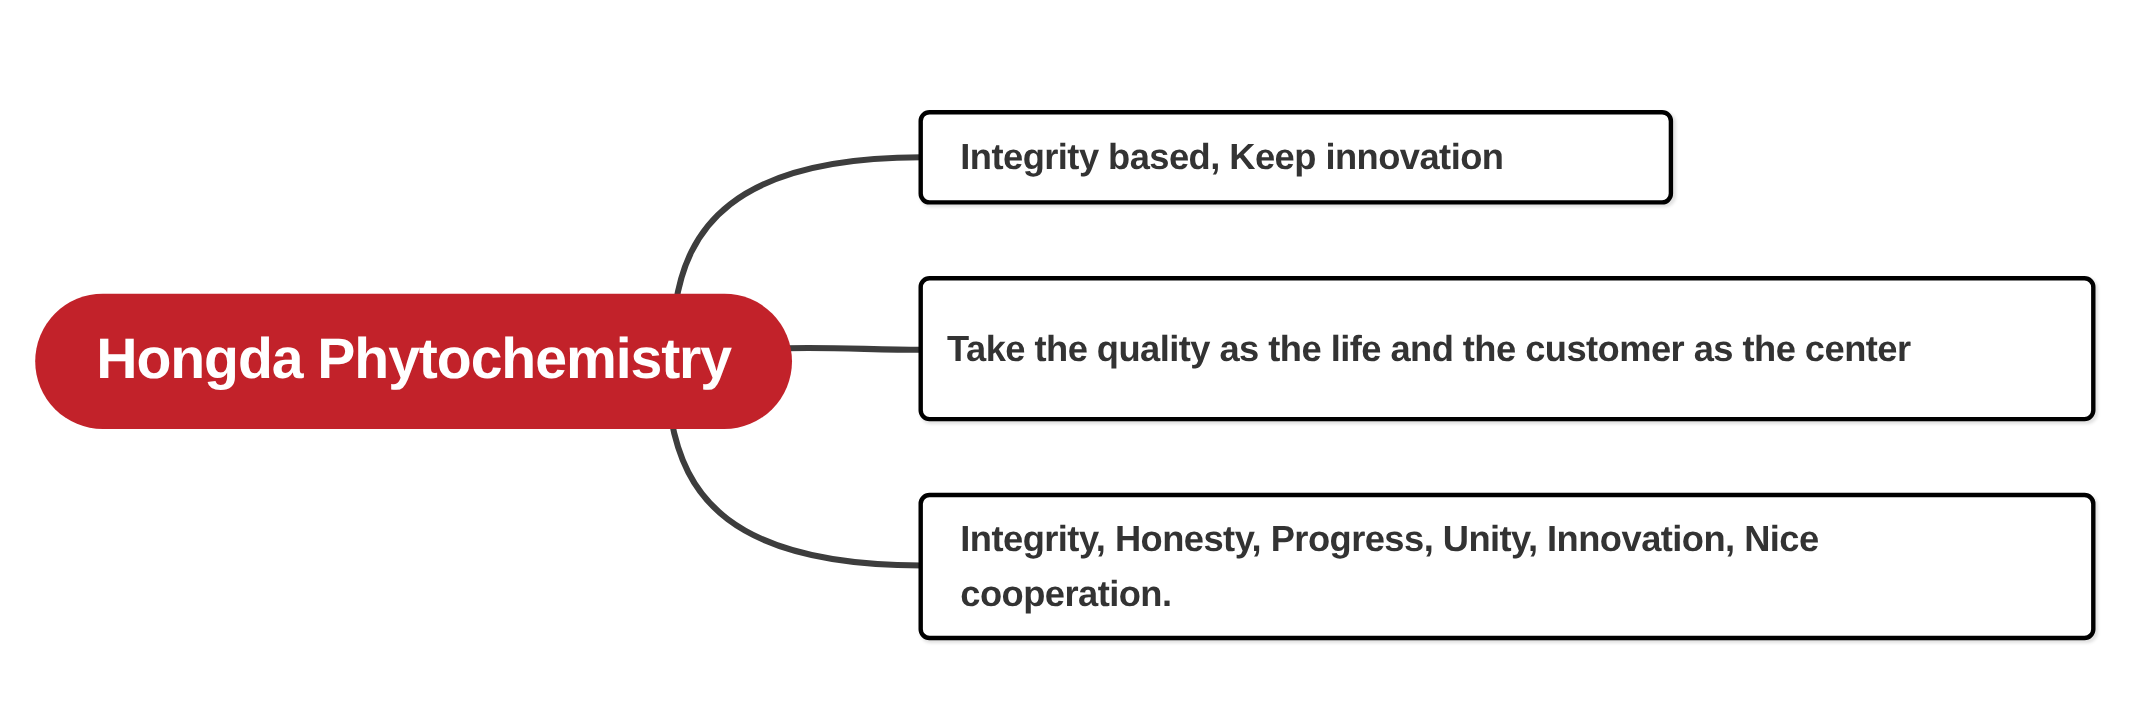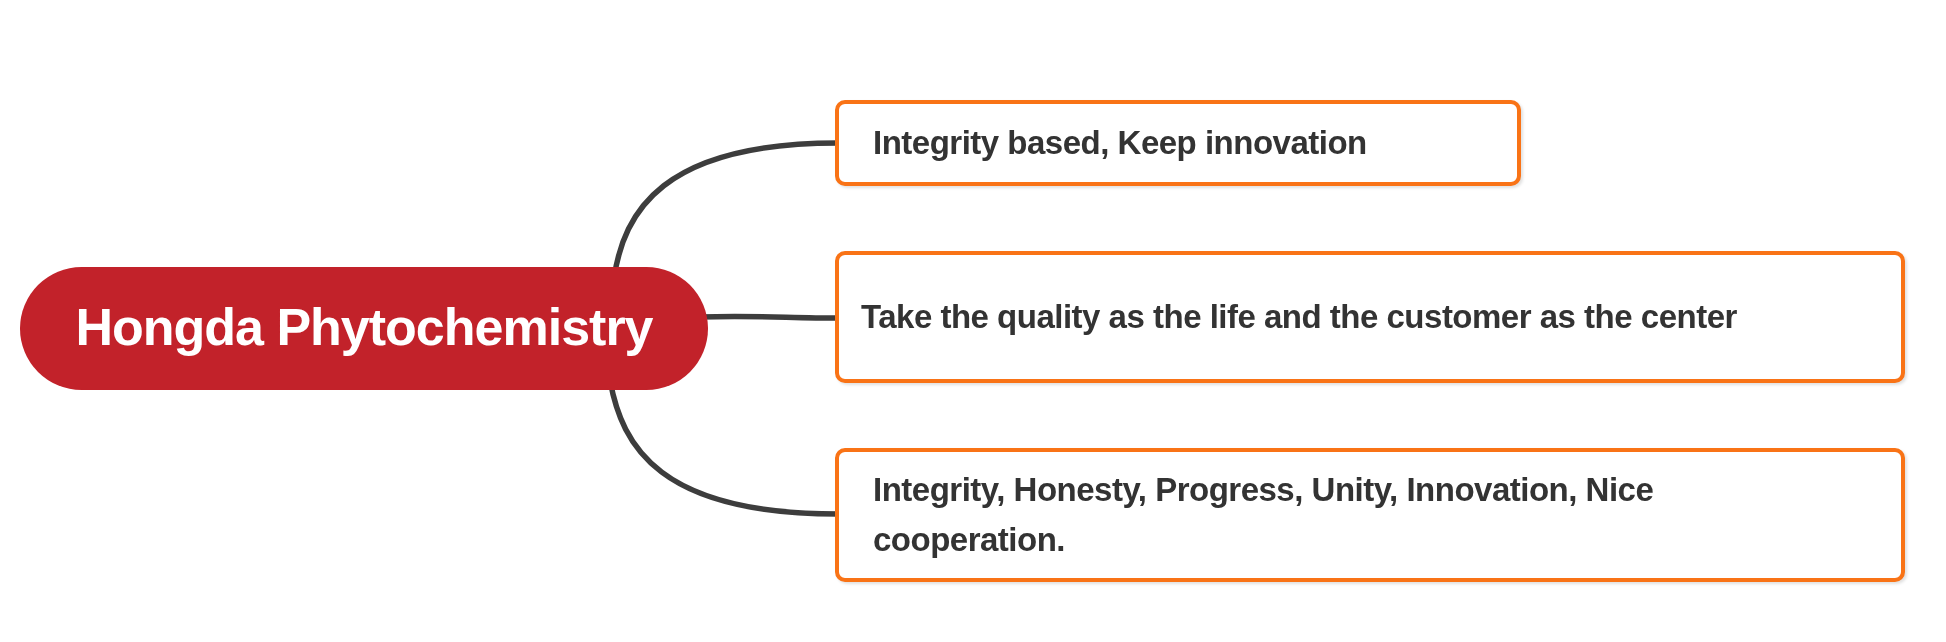--- a/index.html
+++ b/index.html
@@ -18,21 +18,21 @@
   .connectors {
     position: absolute;
     left: 0;
     top: 0;
     width: 1946px;
     height: 642px;
     z-index: 1;
   }
   .root-node {
     position: absolute;
-    left: 20px;
+    left: 32px;
     top: 267px;
     width: 688px;
     height: 123px;
     background: #c2222a;
     border-radius: 62px;
     z-index: 2;
     display: flex;
     align-items: center;
     justify-content: center;
   }
@@ -40,21 +40,21 @@
     color: #ffffff;
     font-size: 52px;
     font-weight: bold;
     letter-spacing: -1px;
     white-space: nowrap;
     transform: translateY(-2px);
   }
   .branch-node {
     position: absolute;
     background: #ffffff;
-    border: 4px solid #f97316;
+    border: 4px solid #000000;
     border-radius: 10px;
     box-sizing: border-box;
     z-index: 2;
     display: flex;
     flex-direction: column;
     justify-content: center;
     box-shadow: 2px 2px 3px rgba(0,0,0,0.12);
   }
   .branch-label {
     color: #333333;

